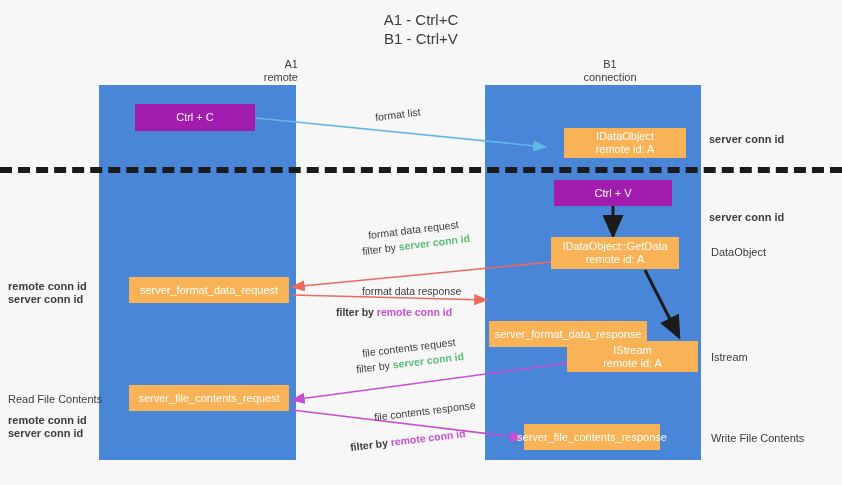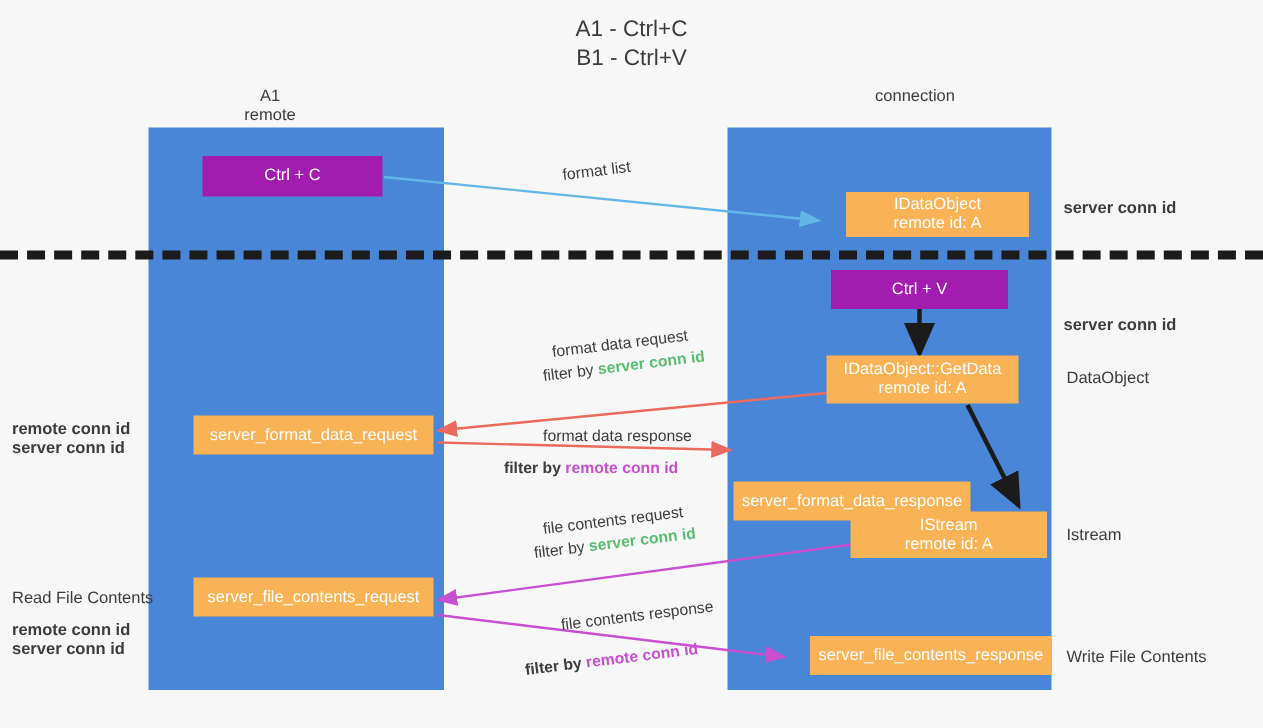--- a/index.html
+++ b/index.html
@@ -33,21 +33,21 @@
   .col-head {
     position: absolute;
     text-align: center;
     font-size: 11px;
     color: #3c3c3c;
     line-height: 13px;
     width: 200px;
   }
   .col-head .l1 { display: block; }
   .col-head .l2 { display: block; }
-  #head-a1 { left: 80px; top: 58px; }
+  #head-a1 { left: 98px; top: 58px; text-align: right; }
   #head-b1 { left: 510px; top: 58px; }
 
   
   .lane {
     position: absolute;
     background: #4a86d8;
     top: 85px;
     height: 375px;
   }
   #lane-a1 { left: 99px; width: 197px; }
@@ -121,20 +121,21 @@
 <div id="canvas">
 
   <div class="title">A1 - Ctrl+C
 B1 - Ctrl+V</div>
 
   <div class="col-head" id="head-a1">
     <span class="l1">A1</span>
     <span class="l2">remote</span>
   </div>
   <div class="col-head" id="head-b1">
+    <span class="l1">B1</span>
     <span class="l2">connection</span>
   </div>
 
   <div class="lane" id="lane-a1"></div>
   <div class="lane" id="lane-b1"></div>
 
   <svg class="arrows" viewBox="0 0 842 485">
     <defs>
       <marker id="ah-blue" markerWidth="9" markerHeight="7" refX="8" refY="3.5" orient="auto">
         <polygon points="0 0, 9 3.5, 0 7" fill="#63b7e8"></polygon>
@@ -193,21 +194,21 @@
 
   <div class="node orange" style="left:567px; top:341px; width:131px; height:31px;">
     <span>IStream</span>
     <span class="l2">remote id: A</span>
   </div>
 
   <div class="node orange" style="left:129px; top:385px; width:160px; height:26px;">
     <span>server_file_contents_request</span>
   </div>
 
-  <div class="node orange" style="left:540px; top:424px; width:161px; height:26px;">
+  <div class="node orange" style="left:524px; top:424px; width:136px; height:26px;">
     <span>server_file_contents_response</span>
   </div>
 
   <div class="dashed-line"></div>
 
   <div class="lbl rot-up" style="left:376px; top:110px;">
     <span>format list</span>
   </div>
 
   <div class="lbl rot-up" style="left:369px; top:228px;">

